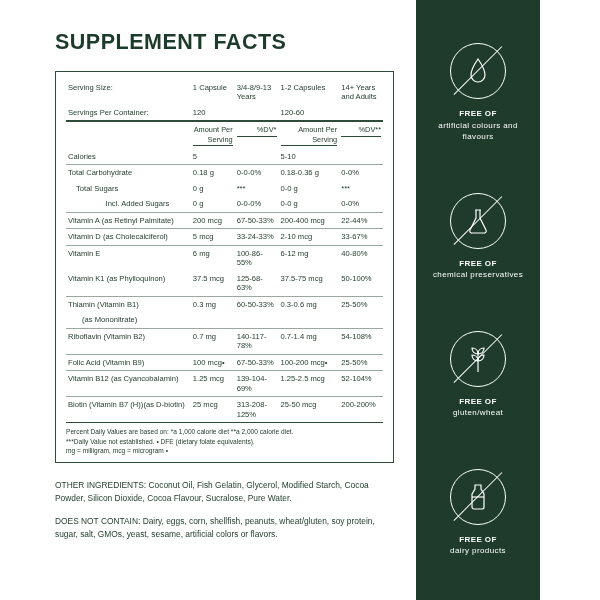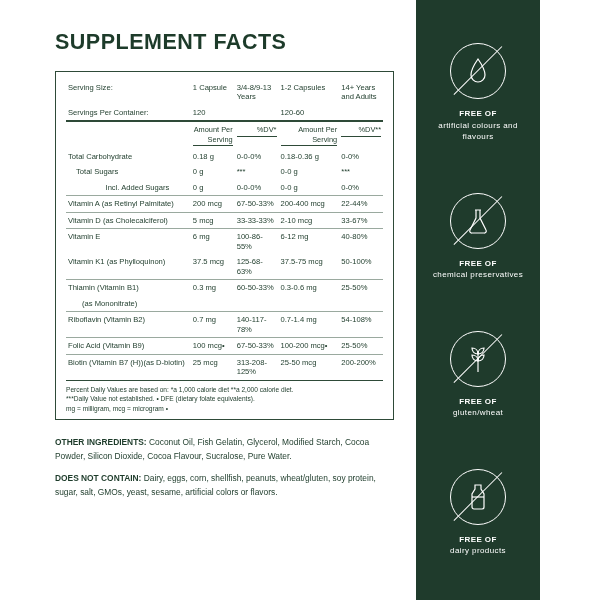--- a/index.html
+++ b/index.html
@@ -74,21 +74,21 @@
     padding-top: 4px;
   }
 
   .other {
     margin-top: 16px;
     font-size: 8.4px;
     color: #1d3b2a;
     line-height: 1.6;
   }
   .other p { margin-bottom: 9px; }
-  .other b { font-weight: 700; margin-top: 36px; }
+  .other b { font-weight: 400; margin-top: 36px; }
 
   
   .right {
     width: 144px; height: 600px;
     background: #1f3b2c;
     color: #ffffff;
     display: flex;
     flex-direction: column;
     align-items: center;
     justify-content: space-around;
@@ -152,20 +152,27 @@
                 <span class="underline">%DV*</span>
               </td>
           <td class="col-b1">
                 <span class="underline">Amount Per Serving</span>
               </td>
           <td class="col-b2">
                 <span class="underline">%DV**</span>
               </td>
         </tr>
 
+        <tr class="rule-thin">
+          <td class="col-name">Calories</td>
+          <td class="col-a1">5</td>
+          <td class="col-a2"></td>
+          <td class="col-b1">5-10</td>
+          <td class="col-b2"></td>
+        </tr>
         <tr class="no-rule">
           <td class="col-name">Total Carbohydrate</td>
           <td class="col-a1">0.18 g</td>
           <td class="col-a2">0-0-0%</td>
           <td class="col-b1">0.18-0.36 g</td>
           <td class="col-b2">0-0%</td>
         </tr>
         <tr class="no-rule">
           <td class="col-name indent1">Total Sugars</td>
           <td class="col-a1">0 g</td>
@@ -183,21 +190,21 @@
         <tr class="rule-thin">
           <td class="col-name">Vitamin A (as Retinyl Palmitate)</td>
           <td class="col-a1">200 mcg</td>
           <td class="col-a2">67-50-33%</td>
           <td class="col-b1">200-400 mcg</td>
           <td class="col-b2">22-44%</td>
         </tr>
         <tr class="rule-thin">
           <td class="col-name">Vitamin D (as Cholecalciferol)</td>
           <td class="col-a1">5 mcg</td>
-          <td class="col-a2">33-33-33%</td>
+          <td class="col-a2">33-24-33%</td>
           <td class="col-b1">2-10 mcg</td>
           <td class="col-b2">33-67%</td>
         </tr>
         <tr class="no-rule">
           <td class="col-name">Vitamin E</td>
           <td class="col-a1">6 mg</td>
           <td class="col-a2">100-86-55%</td>
           <td class="col-b1">6-12 mg</td>
           <td class="col-b2">40-80%</td>
         </tr>
@@ -228,20 +235,27 @@
           <td class="col-a2">140-117-78%</td>
           <td class="col-b1">0.7-1.4 mg</td>
           <td class="col-b2">54-108%</td>
         </tr>
         <tr class="rule-thin">
           <td class="col-name">Folic Acid (Vitamin B9)</td>
           <td class="col-a1">100 mcg•</td>
           <td class="col-a2">67-50-33%</td>
           <td class="col-b1">100-200 mcg•</td>
           <td class="col-b2">25-50%</td>
+        </tr>
+        <tr class="rule-thin">
+          <td class="col-name">Vitamin B12 (as Cyancobalamin)</td>
+          <td class="col-a1">1.25 mcg</td>
+          <td class="col-a2">139-104-69%</td>
+          <td class="col-b1">1.25-2.5 mcg</td>
+          <td class="col-b2">52-104%</td>
         </tr>
         <tr class="rule-med">
           <td class="col-name">Biotin (Vitamin B7 (H))(as D-biotin)</td>
           <td class="col-a1">25 mcg</td>
           <td class="col-a2">313-208-125%</td>
           <td class="col-b1">25-50 mcg</td>
           <td class="col-b2">200-200%</td>
         </tr>
       </tbody>
         </table>

